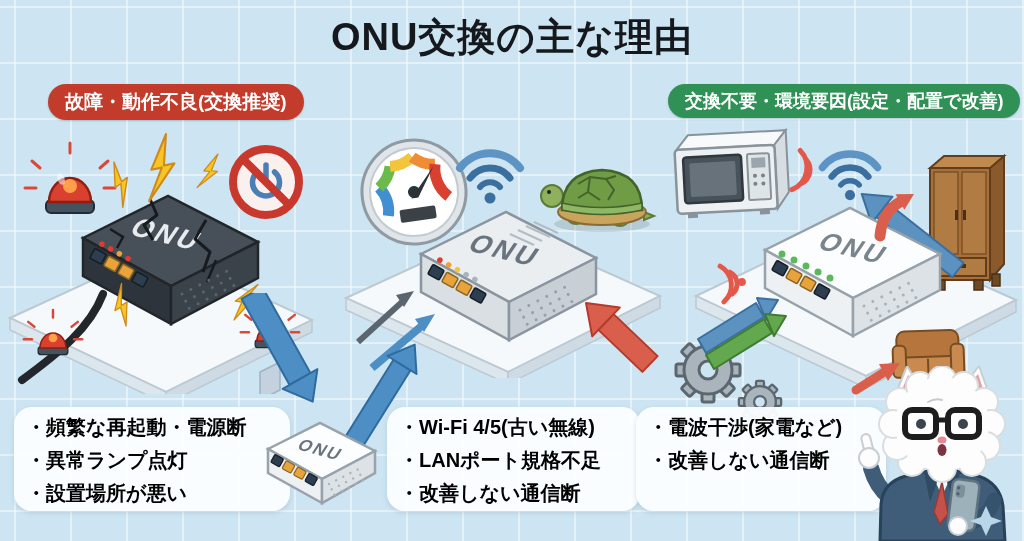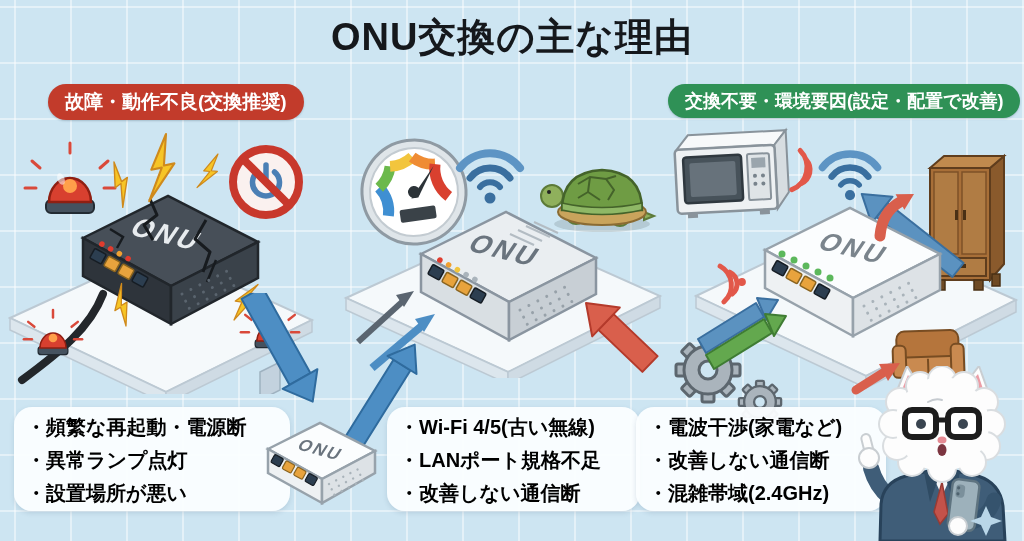--- a/index.html
+++ b/index.html
@@ -453,21 +453,20 @@
     <div class="line">・設置場所が悪い</div>
   </div>
   <div class="note note-2">
     <div class="line">・Wi-Fi 4/5(古い無線)</div>
     <div class="line">・LANポート規格不足</div>
     <div class="line">・改善しない通信断</div>
   </div>
   <div class="note note-3">
     <div class="line">・電波干渉(家電など)</div>
     <div class="line">・改善しない通信断</div>
-    <div class="line">・混雑帯域(2.4GHz)</div>
   </div>
 
   <svg class="mascot" width="174" height="175" viewBox="0 0 174 175">
     <g>
       <path d="M40,132 Q26,120 21,102" fill="none" stroke="#3f5d78" stroke-width="16" stroke-linecap="round"></path>
       <rect x="13" y="68" width="9" height="22" rx="4.5" fill="#fdfdfd" stroke="#c9ced2" stroke-width="2" transform="rotate(-14 17 79)"></rect>
       <circle cx="19" cy="92" r="10" fill="#fdfdfd" stroke="#c9ced2" stroke-width="2"></circle>
     </g>
     <path d="M30,175 L31,138 Q33,116 56,110 L92,102 L128,110 Q150,117 153,140 L155,175 Z" fill="#3f5d78" stroke="#28425a" stroke-width="3"></path>
     <polygon points="80,104 104,104 92,130" fill="#f4f6f8"></polygon>

